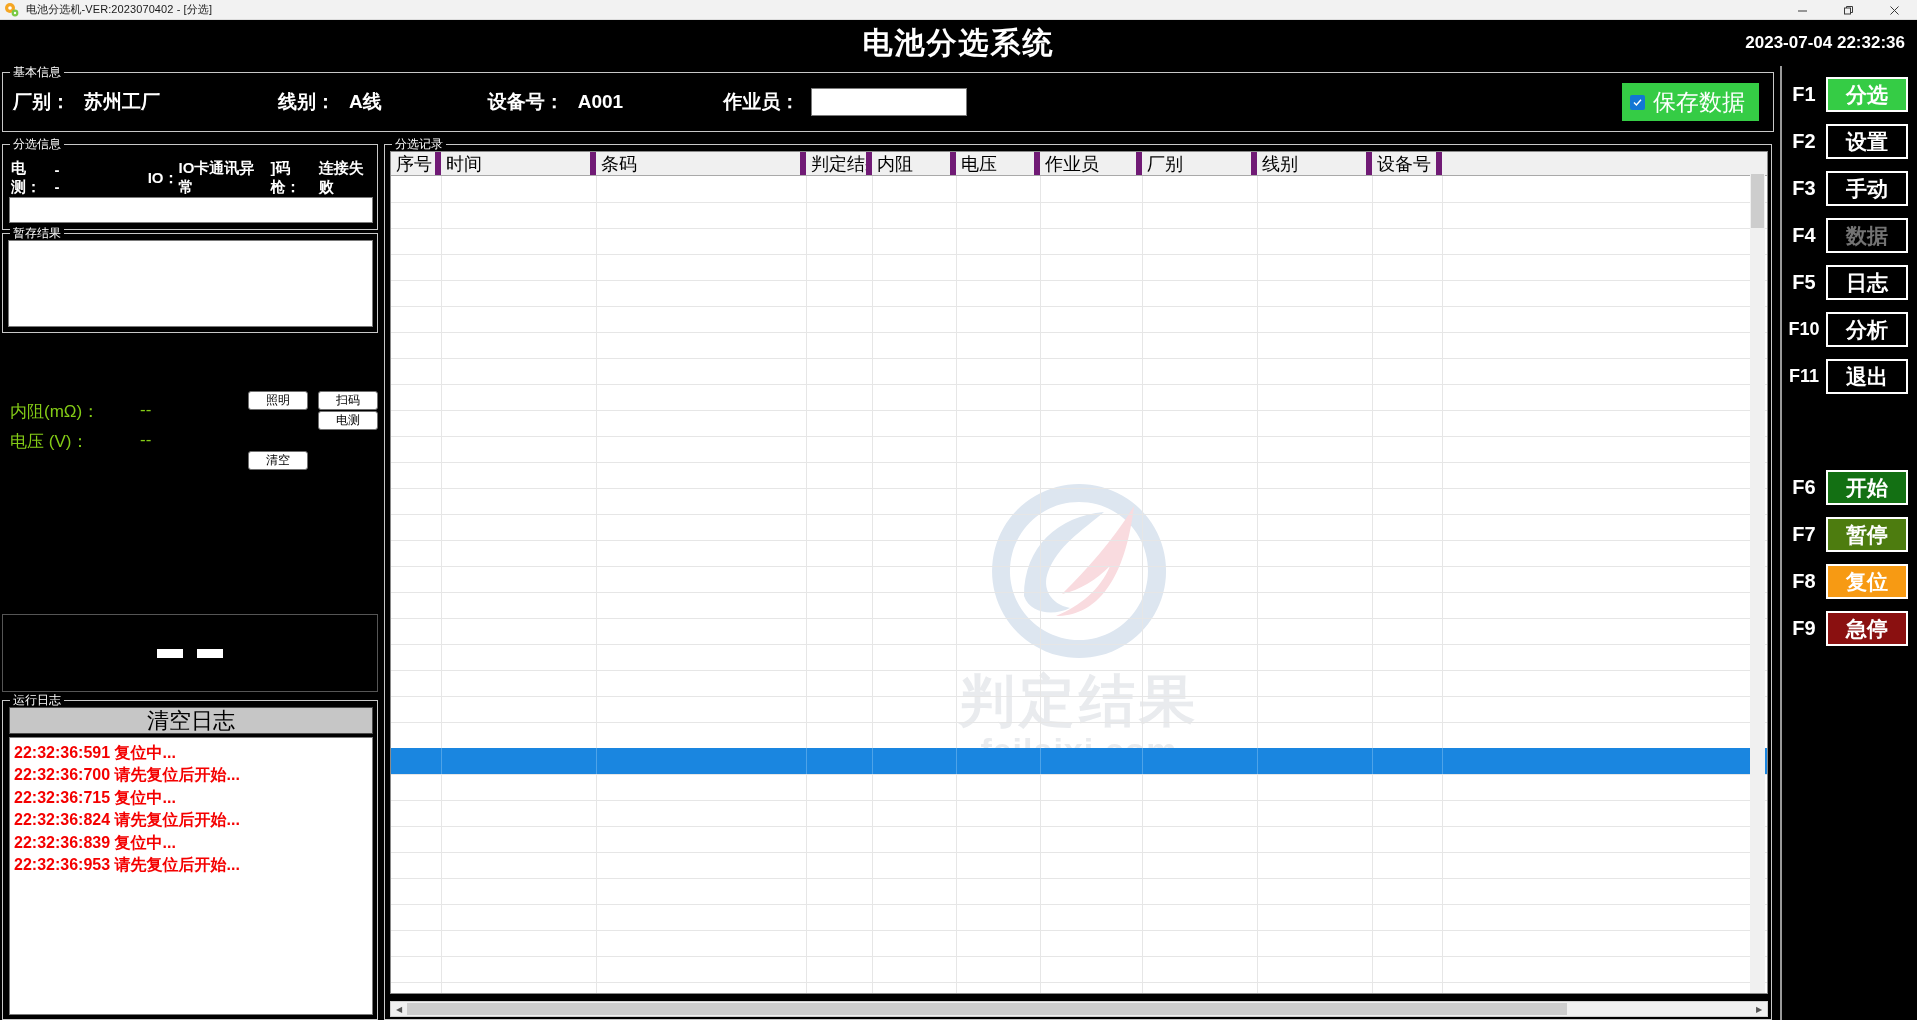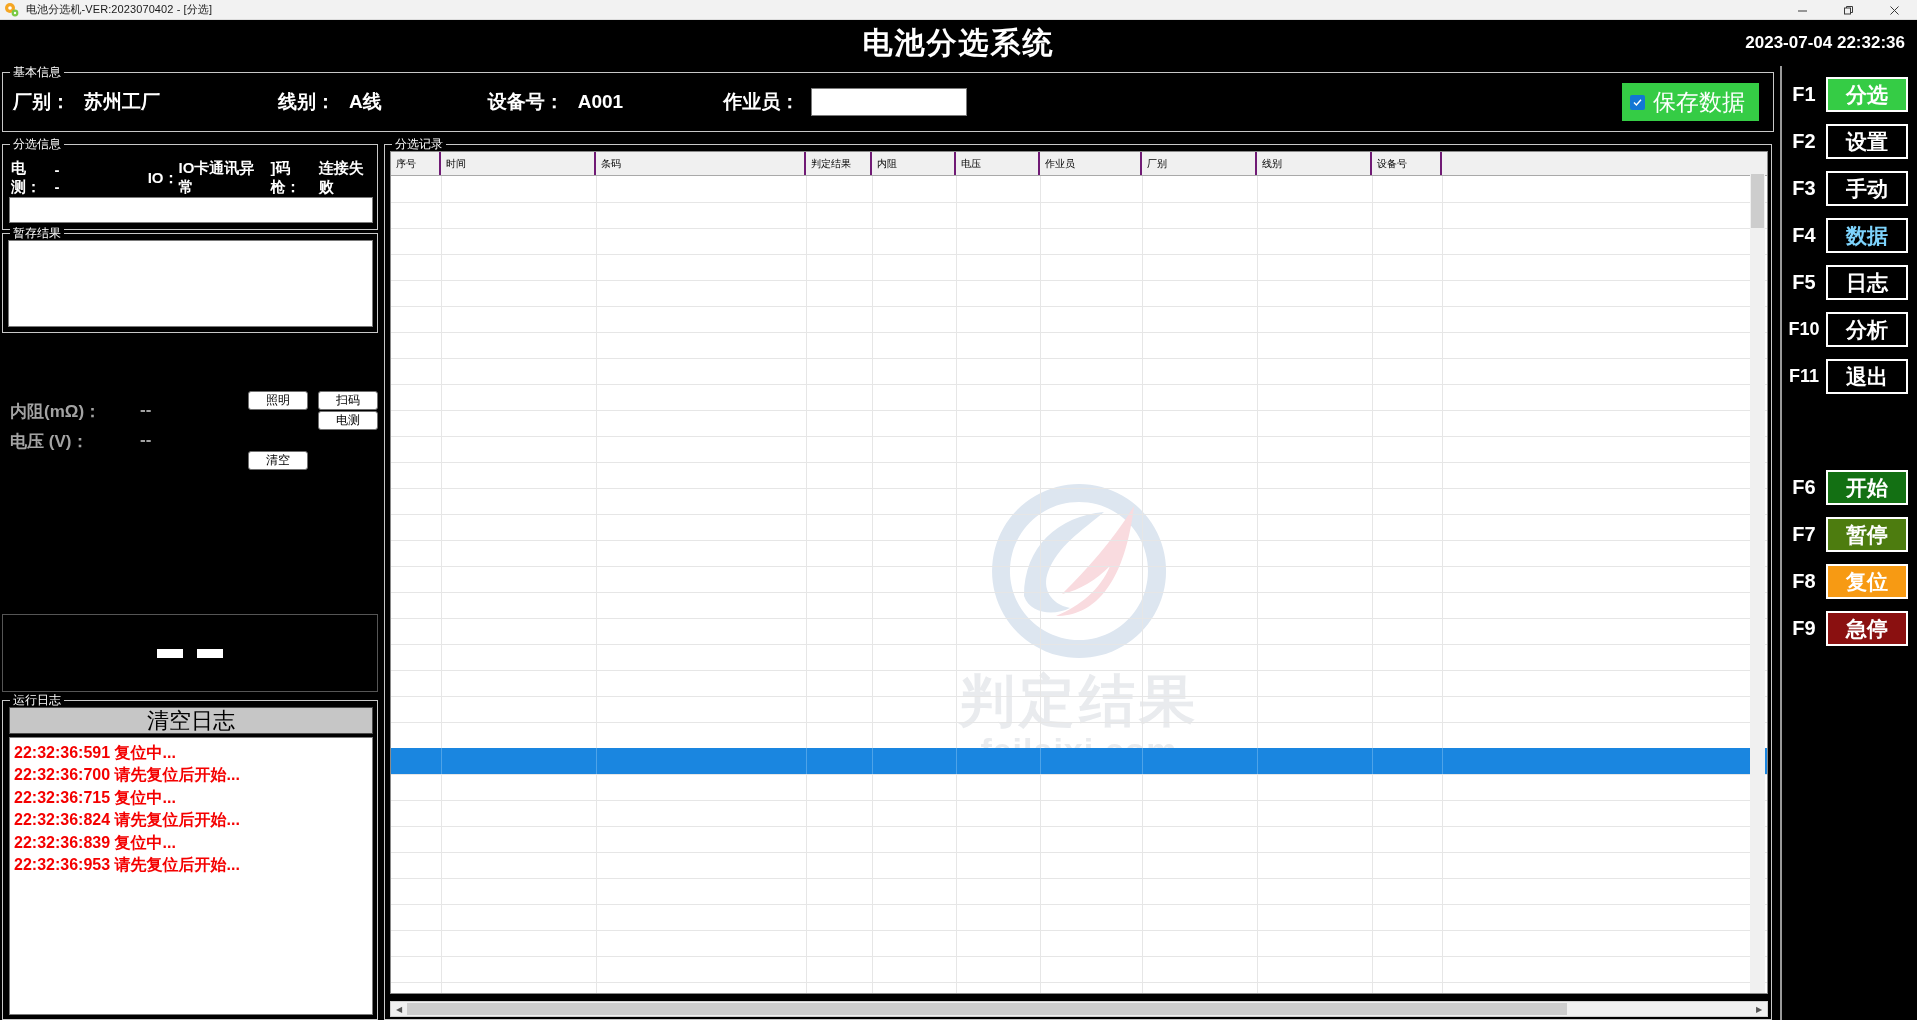--- a/index.html
+++ b/index.html
@@ -95,21 +95,21 @@
   
   #grp-temp { left: 2px; top: 167px; width: 376px; height: 100px; }
   .temp-area {
     position: absolute; left: 5px; top: 6px; width: 365px; height: 87px;
     background: #fff; border: 1px solid #7a7a7a; resize: none; outline: none;
     font-size: 14px; font-family: "Liberation Sans", sans-serif;
   }
 
   
   .meas { position: absolute; left: 2px; top: 272px; width: 376px; height: 330px; }
-  .meas-lbl { position: absolute; color: #a3a3a3; font-size: 17px; font-weight: bold; }
+  .meas-lbl { position: absolute; color: #84cc16; font-size: 17px; font-weight: normal; }
   #m-ir  { left: 8px; top: 62px; }
   #m-ir-v{ left: 138px; top: 62px; }
   #m-v   { left: 8px; top: 92px; }
   #m-v-v { left: 138px; top: 92px; }
   .sbtn {
     position: absolute; width: 60px; height: 19px; background: #fff;
     border: 1px solid #707070; border-radius: 3px; color: #000;
     font-size: 12px; display: flex; align-items: center; justify-content: center;
     cursor: pointer; font-family: "Liberation Sans", sans-serif;
   }
@@ -139,22 +139,22 @@
     background: #fff; border: 1px solid #7a7a7a; overflow: hidden; padding: 4px 2px 0 4px;
   }
   .log-line { color: #f40000; font-size: 16px; font-weight: bold; line-height: 22.4px; white-space: nowrap; }
 
   
   #grp-records { left: 384px; top: 78px; width: 1388px; height: 876px; }
   .rec-inner { position: absolute; left: 5px; top: 6px; width: 1378px; height: 843px;
                background: #fff; border: 1px solid #8a8a8a; overflow: hidden; }
   .rec-head { display: flex; height: 24px; background: #f0f0f0; border-bottom: 1px solid #a9a9a9; }
   .rec-th {
-    font-size: 10px; color: #000; display: flex; align-items: center;
-    padding-left: 5px; border-right: 2px solid #701a75; background: #f0f0f0;
+    font-size: 18px; color: #000; display: flex; align-items: center;
+    padding-left: 5px; border-right: 6px solid #701a75; background: #f0f0f0;
     white-space: nowrap; overflow: hidden; cursor: pointer;
   }
   .rec-grid { position: relative; height: 818px; background: #fff; }
   .grid-v { position: absolute; top: 0; bottom: 0; width: 1px; background: #e6e6e6; }
   .grid-h { position: absolute; left: 0; right: 0; height: 1px; background: #e6e6e6; }
   .sel-row { position: absolute; left: 0; right: 0; height: 26px; background: #1a86e0; }
   .sel-seg { position: absolute; top: 0; bottom: 0; width: 1px; background: #4ea3e8; }
 
   .watermark {
     position: absolute; left: 50%; top: 300px; transform: translateX(-50%);
@@ -406,21 +406,21 @@
       <div class="fk-row">
         <div class="fk-code">F2</div>
         <div class="fk-btn" style="background: rgb(0, 0, 0); color: rgb(255, 255, 255);">设置</div>
       </div>
       <div class="fk-row">
         <div class="fk-code">F3</div>
         <div class="fk-btn" style="background: rgb(0, 0, 0); color: rgb(255, 255, 255);">手动</div>
       </div>
       <div class="fk-row">
         <div class="fk-code">F4</div>
-        <div class="fk-btn" style="background: rgb(0, 0, 0); color: #7dd3fc;">数据</div>
+        <div class="fk-btn" style="background: rgb(0, 0, 0); color: #737373;">数据</div>
       </div>
       <div class="fk-row">
         <div class="fk-code">F5</div>
         <div class="fk-btn" style="background: rgb(0, 0, 0); color: rgb(255, 255, 255);">日志</div>
       </div>
       <div class="fk-row">
         <div class="fk-code small">F10</div>
         <div class="fk-btn" style="background: rgb(0, 0, 0); color: rgb(255, 255, 255);">分析</div>
       </div>
       <div class="fk-row">

